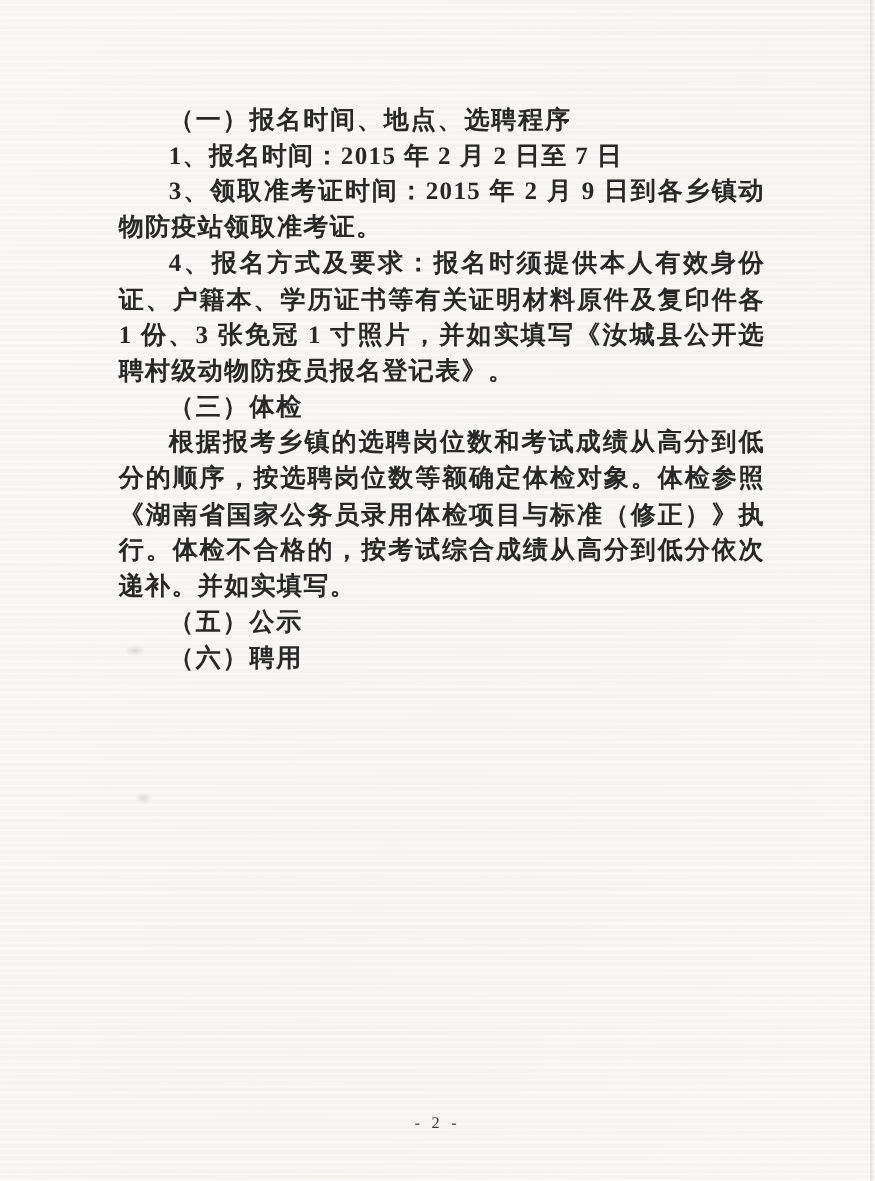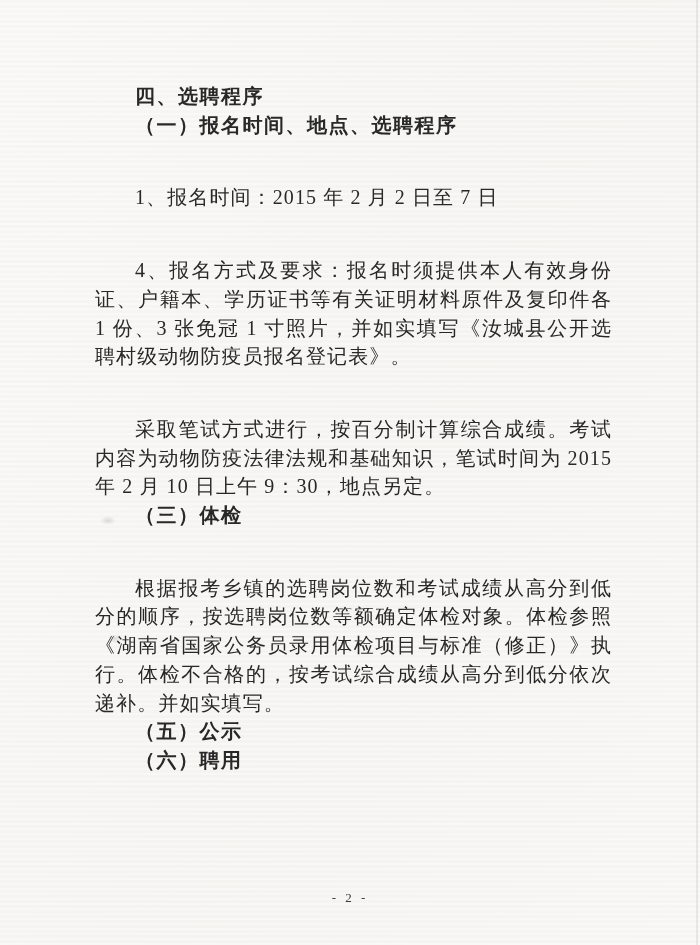--- a/index.html
+++ b/index.html
@@ -27,22 +27,21 @@
   }
   .para, .h1, .h2 {
     margin: 0;
     font-size: 20px;
     line-height: 28.7px;
     letter-spacing: 1.1px;
     text-indent: 2em;
     text-align: justify;
   }
   .para {
-    font-weight: 400;
-    margin-top: 44px;
+    font-weight: 700;
   }
   .h1, .h2 {
     font-family: "Liberation Sans", "DejaVu Sans", sans-serif;
     font-weight: 700;
     text-align: left;
     letter-spacing: 1.5px;
   }
   .page-number {
     position: absolute;
     left: 0;
@@ -78,25 +77,24 @@
     height: 9px;
     background: radial-gradient(ellipse at center, rgba(110,110,110,0.20), transparent 70%);
   }
 </style>
 </head>
 <body>
 
 <div class="page">
 
   <div class="content">
-    <h2 class="h1">四、选聘程序</h2>
     <h3 class="h2">（一）报名时间、地点、选聘程序</h3>
     <p class="para">1、报名时间：2015 年 2 月 2 日至 7 日</p>
+    <p class="para">3、领取准考证时间：2015 年 2 月 9 日到各乡镇动物防疫站领取准考证。</p>
     <p class="para">4、报名方式及要求：报名时须提供本人有效身份证、户籍本、学历证书等有关证明材料原件及复印件各 1 份、3 张免冠 1 寸照片，并如实填写《汝城县公开选聘村级动物防疫员报名登记表》。</p>
-    <p class="para">采取笔试方式进行，按百分制计算综合成绩。考试内容为动物防疫法律法规和基础知识，笔试时间为 2015 年 2 月 10 日上午 9：30，地点另定。</p>
     <h3 class="h2">（三）体检</h3>
     <p class="para">根据报考乡镇的选聘岗位数和考试成绩从高分到低分的顺序，按选聘岗位数等额确定体检对象。体检参照《湖南省国家公务员录用体检项目与标准（修正）》执行。体检不合格的，按考试综合成绩从高分到低分依次递补。并如实填写。</p>
     <h3 class="h2">（五）公示</h3>
     <h3 class="h2">（六）聘用</h3>
   </div>
 
   <div class="page-number">- 2 -</div>
 
   <div class="scan-edge-line"></div>
   <div class="scan-smudge-1"></div>

